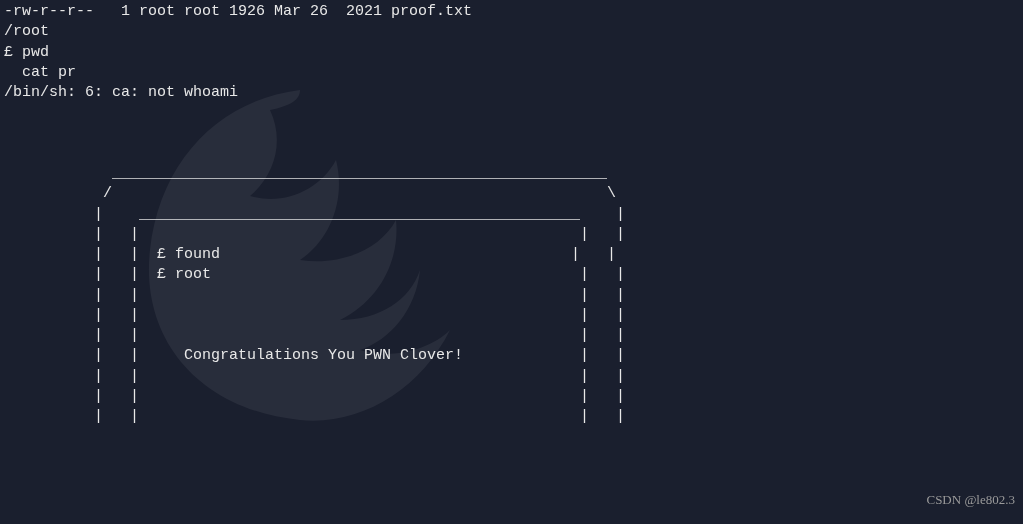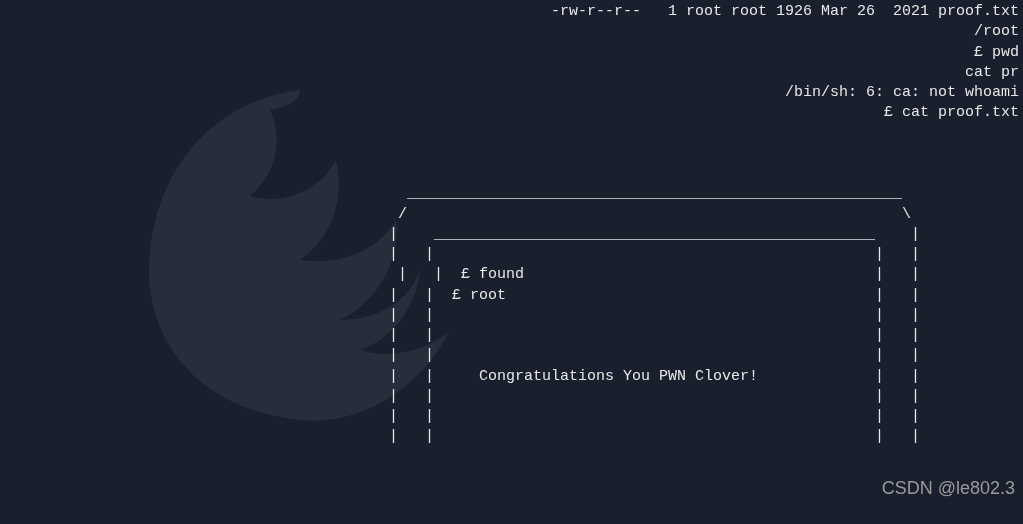--- a/index.html
+++ b/index.html
@@ -15,29 +15,28 @@
       line-height: 1.35;
       width: 1023px;
       height: 524px;
       overflow: hidden;
       position: relative;
       padding: 2px 4px;
     }
     .terminal-line {
       white-space: pre;
       color: #e8e8e8;
-      text-align: right;
     }
     .watermark {
       position: absolute;
-      bottom: 24px;
+      bottom: 15px;
       right: 8px;
       color: #9a9a9a;
-      font-size: 18px;
-      font-family: Liberation Sans, sans-serif;
+      font-size: 13px;
+      font-family: Liberation Serif, serif;
     }
     .bg-dragon {
       position: absolute;
       top: 50px;
       left: 100px;
       width: 400px;
       height: 400px;
       opacity: 0.06;
       pointer-events: none;
       z-index: 0;
@@ -53,21 +52,20 @@
 <svg class="bg-dragon" viewBox="0 0 200 200">
   <path fill="#ffffff" d="M100 20 C60 25, 30 55, 25 100 C20 145, 50 180, 100 185 C130 188, 160 170, 175 140 C165 150, 145 155, 130 150 C145 145, 158 130, 160 110 C155 125, 140 135, 120 135 C140 125, 150 105, 148 85 C140 100, 120 108, 100 105 C115 95, 123 75, 118 55 C110 70, 92 78, 75 73 C88 62, 92 45, 85 30 C95 28, 100 25, 100 20 Z"></path>
 </svg>
 
 <div class="content">
   <div class="terminal-line">-rw-r--r--   1 root root 1926 Mar 26  2021 proof.txt</div>
   <div class="terminal-line">/root</div>
   <div class="terminal-line">£ pwd</div>
   <div class="terminal-line">  cat pr</div>
   <div class="terminal-line">/bin/sh: 6: ca: not whoami</div>
-  <div class="terminal-line">£ cat proof.txt</div>
   <div class="terminal-line">                                                                                </div>
   <div class="terminal-line">                                                                                </div>
   <div class="terminal-line">                                                                                </div>
   <div class="terminal-line">            _______________________________________________________             </div>
   <div class="terminal-line">           /                                                       \            </div>
   <div class="terminal-line">          |    _________________________________________________    |           </div>
   <div class="terminal-line">          |   |                                                 |   |           </div>
   <div class="terminal-line">          |   |  £ found                                       |   |           </div>
   <div class="terminal-line">          |   |  £ root                                         |   |           </div>
   <div class="terminal-line">          |   |                                                 |   |           </div>

